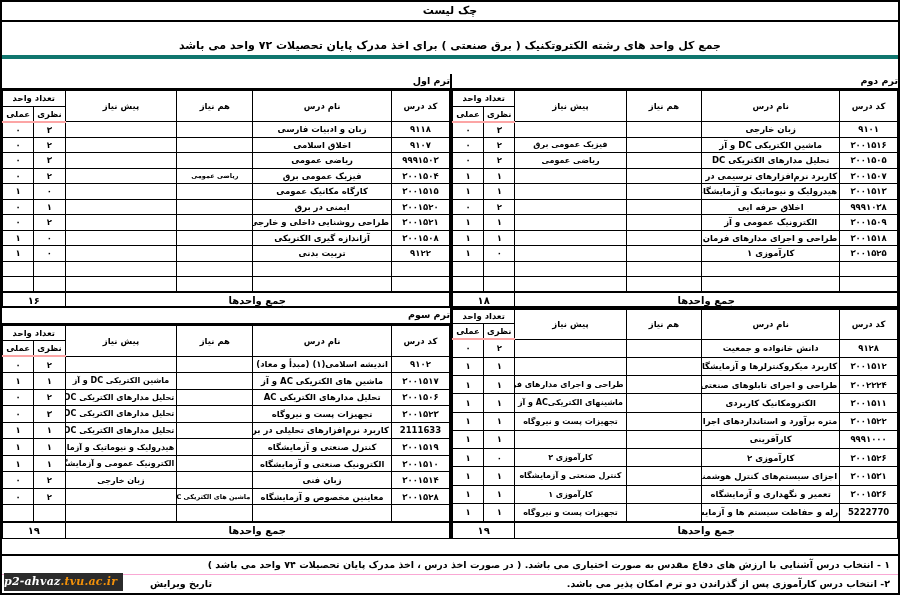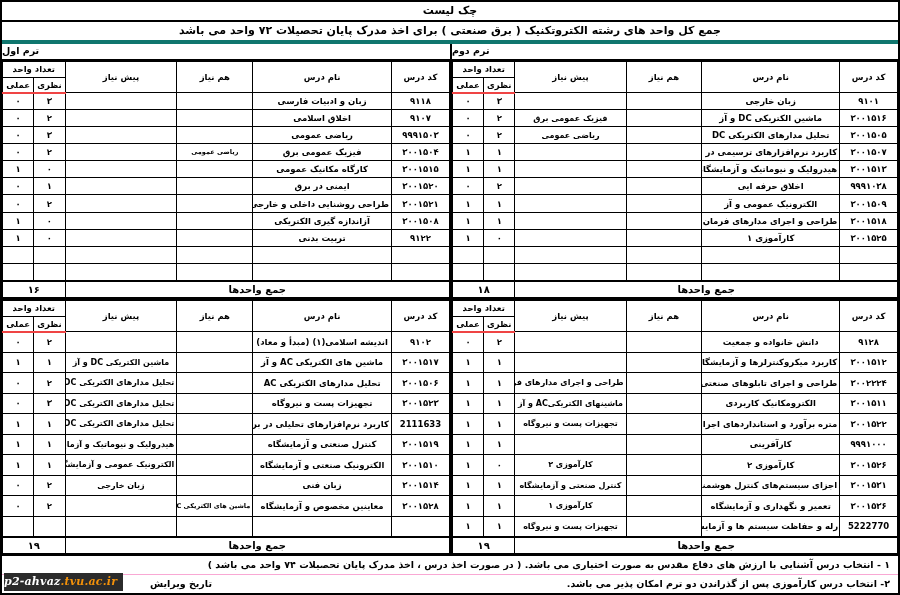--- a/index.html
+++ b/index.html
@@ -17,20 +17,21 @@
 
   .page {
     position: relative;
     width: 900px;
     height: 595px;
     box-sizing: border-box;
     border: 2px solid #000;
     background: #fff;
     display: flex;
     flex-direction: column;
+    gap: 15px;
   }
 
   
   .title-bar {
     border-bottom: 2px solid #000;
     text-align: center;
     font-weight: bold;
     font-size: 11px;
     line-height: 17px;
     height: 18px;
@@ -69,21 +70,21 @@
     display: flex;
     flex-direction: column;
     border-left: 2px solid #000;
     box-sizing: border-box;
   }
   .term-block:last-child { border-left: none; }
 
   .term-heading {
     height: 15px;
     line-height: 14px;
-    text-align: left;
+    text-align: right;
     font-size: 9.5px;
     font-weight: bold;
     border-bottom: 2px solid #000;
     background: #fff;
   }
 
   table.term-table {
     width: 100%;
     border-collapse: collapse;
     table-layout: fixed;
@@ -98,21 +99,21 @@
     vertical-align: middle;
     overflow: hidden;
     white-space: nowrap;
     font-weight: bold;
     height: 15.5px;
     box-sizing: border-box;
   }
   table.term-table thead th {
     font-size: 8.5px;
     font-weight: bold;
-    border-bottom: 2px solid #ef4444;
+    border-bottom: 2px solid #fca5a5;
   }
   table.term-table thead tr.h1 th {
     border-bottom: 1px solid #000;
   }
 
   
   col.c-code   { width: 13%; }
   col.c-name   { width: 31%; }
   col.c-co     { width: 17%; }
   col.c-pre    { width: 25%; }
@@ -548,20 +549,21 @@
           <tfoot>
             <tr class="sum">
               <td colspan="4" class="sum-label">جمع واحدها</td>
               <td colspan="2" class="sum-val">۱۹</td>
             </tr>
           </tfoot>
         </table>
       </div>
 
       <div class="term-block">
+        <div class="term-heading">ترم سوم</div>
         <table class="term-table">
           <colgroup>
             <col class="c-code">
               <col class="c-name">
               <col class="c-co">
               <col class="c-pre">
               <col class="c-th">
               <col class="c-pr">
           </colgroup>
           <thead>

